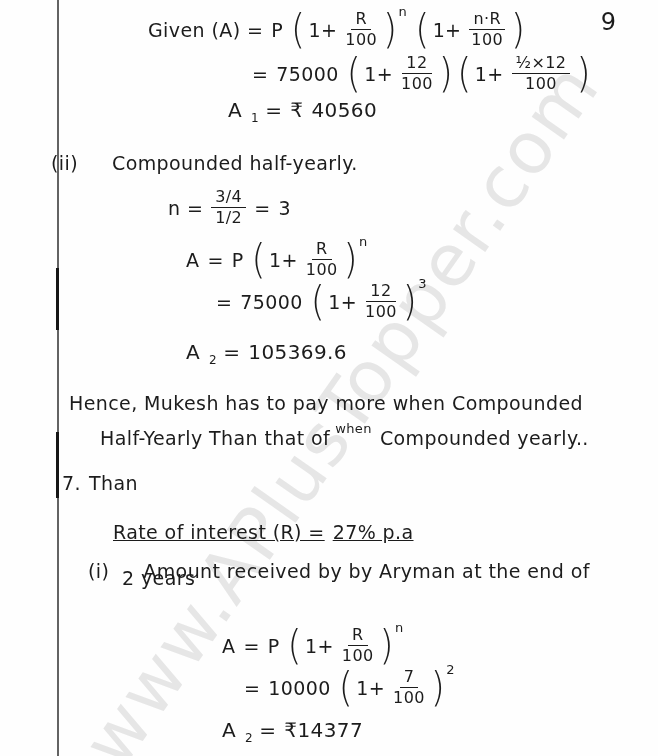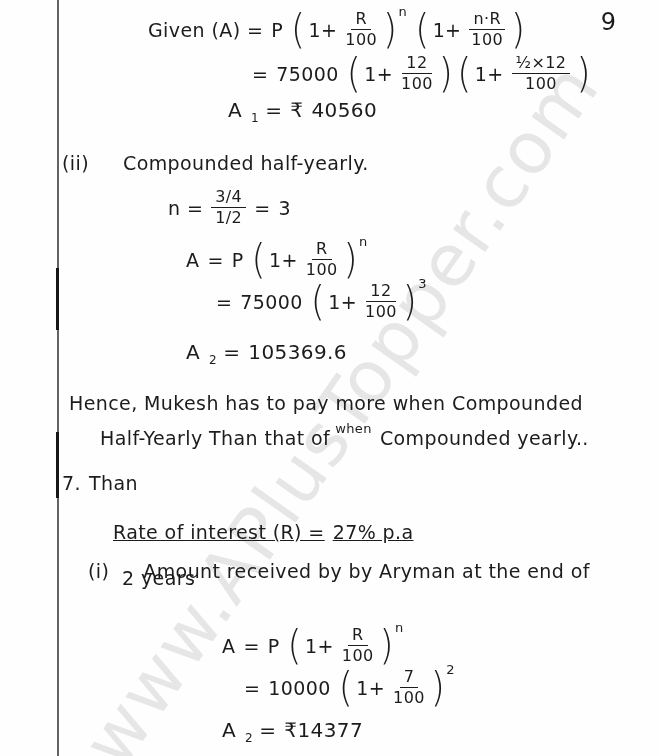--- a/index.html
+++ b/index.html
@@ -70,21 +70,21 @@
     align-self:flex-start;font-size:13px;margin-top:-6px;margin-right:8px;margin-left:-3px;
   }
   .sub{
     align-self:flex-end;font-size:12px;margin-bottom:-3px;margin-right:6px;margin-left:1px;
   }
   .gap{display:inline-block;width:26px;}
   
   .L-amount-general{left:148px;top:10px;}
   .L-amount-value{left:252px;top:54px;}
   .L-a1-result{left:228px;top:98px;font-size:20px;}
-  .L-part-ii-heading{left:62px;top:152px;}
+  .L-part-ii-heading{left:51px;top:152px;}
   .L-n-equation{left:168px;top:188px;}
   .L-a-formula{left:186px;top:240px;}
   .L-a2-value{left:216px;top:282px;}
   .L-a2-result{left:186px;top:340px;font-size:20px;}
   .L-hence-1{left:69px;top:392px;}
   .L-hence-2{left:100px;top:427px;}
   .L-q7-given{left:62px;top:472px;}
   .L-rate-line{left:113px;top:521px;text-decoration:underline;}
   .L-part-i-line1{left:88px;top:560px;}
   .L-part-i-line2{left:122px;top:567px;}

